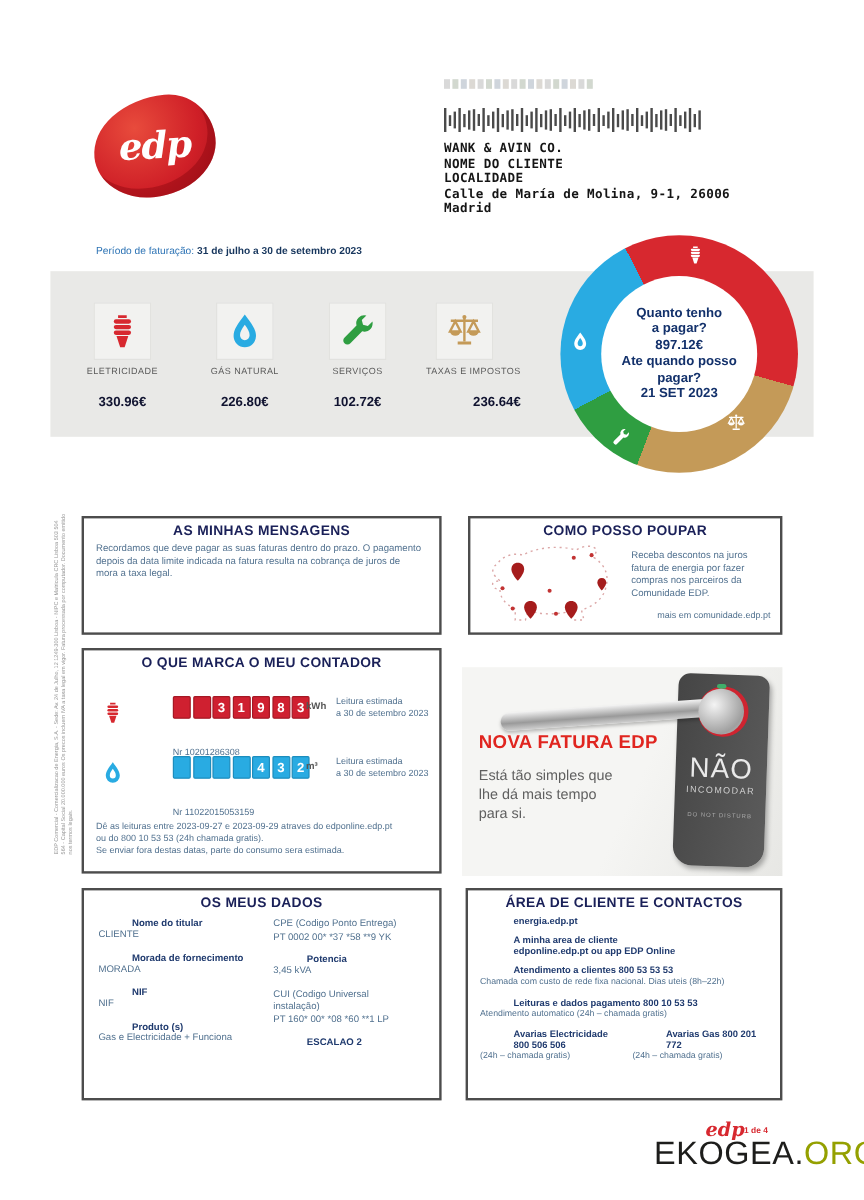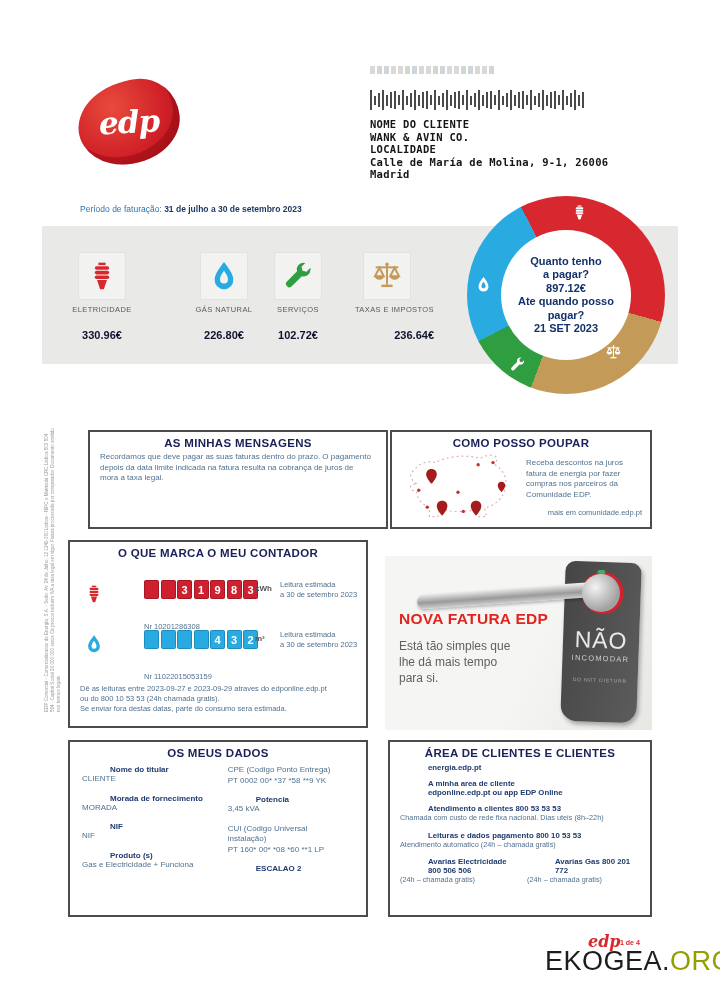--- a/index.html
+++ b/index.html
@@ -31,42 +31,42 @@
   .period .val{color:#17365d;font-weight:bold;}
 
   
   .band{position:absolute;left:42px;top:226px;width:636px;height:138px;background:#e9e9e7;}
   .tile{position:absolute;top:252px;text-align:center;}
   .tile .ibox{width:46px;height:46px;margin:0 auto;background:#f2f2f0;border:1px solid #e2e2df;
     display:flex;align-items:center;justify-content:center;}
   .tile .ibox svg{width:32px;height:32px;}
   .tile .tlabel{height:24px;margin-top:5px;font-size:7.5px;letter-spacing:.4px;color:#5a5a5a;line-height:10px;}
   .tile .tvalue{font-size:11px;font-weight:bold;color:#101330;}
-  .t1{left:54px;width:96px;}.t2{left:176px;width:96px;text-align:center;}.t3{left:252px;width:92px;}.t4{left:340px;width:94px;text-align:right;}
+  .t1{left:54px;width:96px;}.t2{left:156px;width:96px;text-align:center;}.t3{left:252px;width:92px;}.t4{left:340px;width:94px;text-align:right;}
   .c-red{color:#d7282f}.c-blue{color:#29abe2}.c-green{color:#2f9e41}.c-tan{color:#c49a58}
 
   
   .donut{position:absolute;left:467px;top:196px;width:198px;height:198px;border-radius:50%;
     background:conic-gradient(from -27deg,#d7282f 0deg 132.8deg,#c49a58 132.8deg 227.8deg,
                #2f9e41 227.8deg 269deg,#29abe2 269deg 360deg);}
   .donut-hole{position:absolute;inset:34px;background:#fff;border-radius:50%;
     display:flex;flex-direction:column;align-items:center;justify-content:center;text-align:center;}
   .donut-hole div{font-size:11px;font-weight:bold;color:#13316b;line-height:13.5px;}
   .seg-icon{position:absolute;width:17px;height:17px;color:#fff;}
   .seg-bulb{left:104px;top:8px;}.seg-flame{left:8px;top:80px;}
   .seg-wrench{left:42px;top:160px;}.seg-scales{left:138px;top:148px;}
 
   
   .ibx{position:absolute;border:2px solid #4c4c4c;background:#fff;box-sizing:border-box;}
   .ibx h3{margin:5px 6px 3px;text-align:center;font-size:11.5px;letter-spacing:.3px;
     color:#1a2058;font-weight:bold;}
   .btext{font-size:8px;line-height:10.5px;color:#51718f;}
   .blabel{font-size:8px;font-weight:bold;color:#1f3a6e;padding-left:28px;}
 
-  .box-msg{left:68px;top:430px;width:300px;height:99px;margin-left:20px;}
+  .box-msg{left:68px;top:430px;width:300px;height:99px;}
   .box-msg .btext{margin:2px 10px;}
   .box-save{left:390px;top:430px;width:262px;height:99px;}
   .box-save .btext{position:absolute;left:134px;top:26px;width:118px;text-align:left;}
   .box-save .savelink{position:absolute;right:8px;bottom:10px;font-size:7.5px;color:#51718f;}
   .piggy{position:absolute;left:6px;top:20px;}
 
   
   .box-meter{left:68px;top:540px;width:300px;height:188px;}
   .mrow{position:absolute;left:10px;width:280px;}
   .mrow.elec{top:36px;}.mrow.gas{top:86px;}
@@ -239,22 +239,22 @@
         <i style="height: 18px;"></i>
         <i style="height: 10px;"></i>
         <i style="height: 20px;"></i>
         <i style="height: 9px;"></i>
         <i style="height: 14px;"></i>
         <i style="height: 20px;"></i>
         <i style="height: 11px;"></i>
         <i style="height: 16px;"></i>
       </div>
     <div class="address">
+      <div>WANK &amp; AVIN CO.</div>
       <div>NOME DO CLIENTE</div>
-      <div>WANK &amp; AVIN CO.</div>
       <div>LOCALIDADE</div>
       <div>Calle de María de Molina, 9-1, 26006</div>
       <div>Madrid</div>
     </div>
   </div>
 
   <div class="period">
     <span class="lbl">Período de faturação:</span>
     <span class="val">31 de julho a 30 de setembro 2023</span>
   </div>
@@ -450,21 +450,21 @@
           <div class="btext">PT 160* 00* *08 *60 **1  LP</div>
         </div>
         <div class="dfield">
           <div class="blabel">ESCALAO 2</div>
         </div>
       </div>
     </div>
   </div>
 
   <div class="ibx box-contacts">
-    <h3>ÁREA DE CLIENTES  E CLIENTES</h3>
+    <h3>ÁREA DE CLIENTE  E CONTACTOS</h3>
     <div class="cbody">
       <div class="citem">
         <div class="blabel">energia.edp.pt</div>
       </div>
       <div class="citem">
         <div class="blabel">A minha area de cliente</div>
         <div class="blabel">edponline.edp.pt  ou app EDP Online</div>
       </div>
       <div class="citem">
         <div class="blabel">Atendimento  a clientes 800 53 53 53</div>

